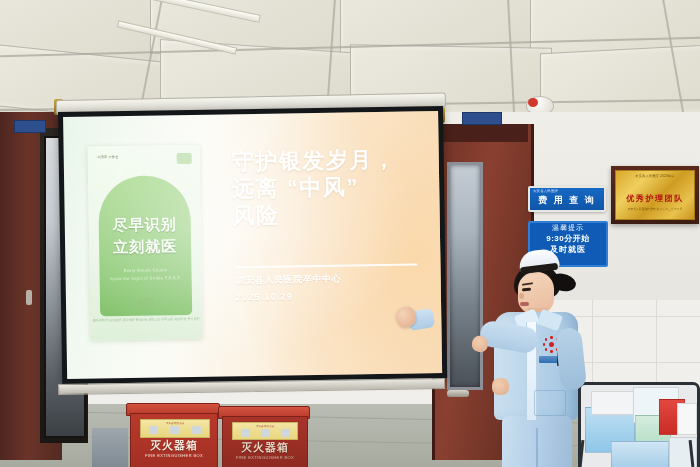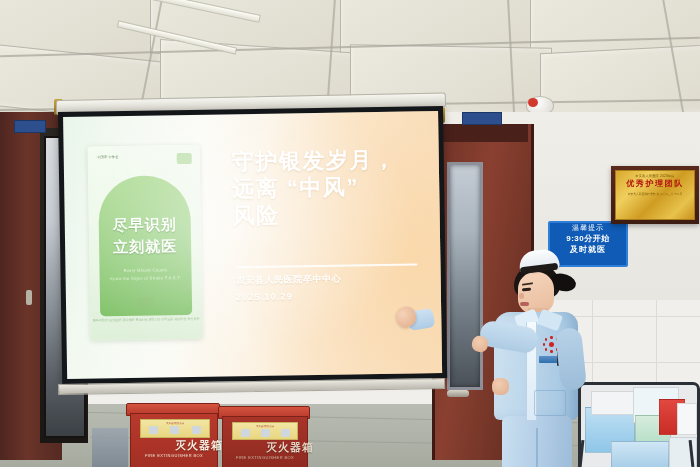--- a/index.html
+++ b/index.html
@@ -224,40 +224,40 @@
   }
   .sign-blue .hdr{
     font-size:3.4px;color:#cfe2f6;padding:1px 0 0 3px;text-align:left;
     letter-spacing:.2px;
   }
   .sign-blue .big{
     font-size:10px;font-weight:bold;letter-spacing:3px;line-height:14px;
   }
   .sign-notice{
     position:absolute;background:#0f5bb5;border:2px solid #2f7fd8;
-    border-radius:2px;color:#fff;text-align:center;margin-left:20px;
+    border-radius:2px;color:#fff;text-align:center;
   }
   .sign-notice .l1{font-size:7px;line-height:10px;letter-spacing:1px;}
   .sign-notice .l2{font-size:8px;line-height:11px;letter-spacing:.5px;font-weight:bold;}
   .sign-notice .l3{font-size:8px;line-height:11px;letter-spacing:1px;font-weight:bold;}
 
   
   .plaque{
     position:absolute;background:linear-gradient(#5a2a1c,#3d1c12);
     padding:4px;box-shadow:0 2px 5px rgba(0,0,0,.3);
   }
   .plaque-inner{
     width:100%;height:100%;box-sizing:border-box;
     background:linear-gradient(135deg,#d8a82c,#f0cf5e 28%,#cf9c22 55%,#e7c24c 80%,#c9931e);
     border:1px solid #a97d17;position:relative;text-align:center;
   }
   .plaque-top{font-size:3.2px;color:#6b4a06;padding-top:3px;letter-spacing:.2px;}
   .plaque-main{
     font-size:8px;font-weight:bold;color:#b3120e;letter-spacing:1.6px;
-    margin-top:0;
+    margin-top:15px;
   }
   .plaque-sub{font-size:2.8px;color:#7a5608;margin-top:4px;line-height:3.6px;}
   .plaque-logos{
     position:absolute;left:0;top:3px;width:100%;
     display:flex;justify-content:center;gap:14px;align-items:center;
   }
   .logo-dot{width:5px;height:5px;border-radius:50%;background:#1a6b34;}
   .logo-dot.red{background:#c4171a;}
   .logo-txt{font-size:2.6px;color:#4a3a08;}
 
@@ -274,21 +274,20 @@
     position:absolute;background:linear-gradient(#f3e5a4,#e8d67f);
     border:1px solid #c8b45e;
   }
   .fbox-label .t{font-size:2.6px;color:#a6332b;text-align:center;padding-top:1px;}
   .fbox-pics{display:flex;justify-content:space-around;padding:1px 2px;}
   .fbox-pic{width:9px;height:8px;background:#cfd7de;border-radius:1px;}
   .fbox-cn{
     position:absolute;width:100%;text-align:center;color:#f6efe2;
     font-size:11px;font-weight:bold;letter-spacing:1px;
     text-shadow:0 1px 1px rgba(0,0,0,.3);
-    margin-left:25px;
   }
   .fbox-en{
     position:absolute;width:100%;text-align:center;color:#f0e7d6;
     font-size:4px;letter-spacing:.4px;
   }
 
   
   .rack-frame{
     position:absolute;left:578px;top:382px;width:116px;height:85px;
     border:3px solid #2b3036;border-radius:7px;background:#e8eaec;
@@ -517,20 +516,24 @@
 
       <div class="slide-glow"></div>
     </div>
   </div>
   <div class="screen-bar"></div>
 
   <div class="point-cuff"></div>
   <div class="point-hand"></div>
 
 
+  <div class="sign-blue" style="left:528px;top:186px;width:74px;height:22px;">
+    <div class="hdr">农安县人民医院</div>
+    <div class="big" style="font-size:9px;letter-spacing:2px;">费 用 查 询</div>
+  </div>
 
   <div class="sign-notice" style="left:528px;top:221px;width:76px;height:42px;">
     <div class="l1">温馨提示</div>
     <div class="l2">9:30分开始</div>
     <div class="l3">及时就医</div>
   </div>
 
   <div class="plaque" style="left:611px;top:166px;width:80px;height:50px;">
     <div class="plaque-inner">
       <div class="plaque-top">农安县人民医院   2023年度</div>

